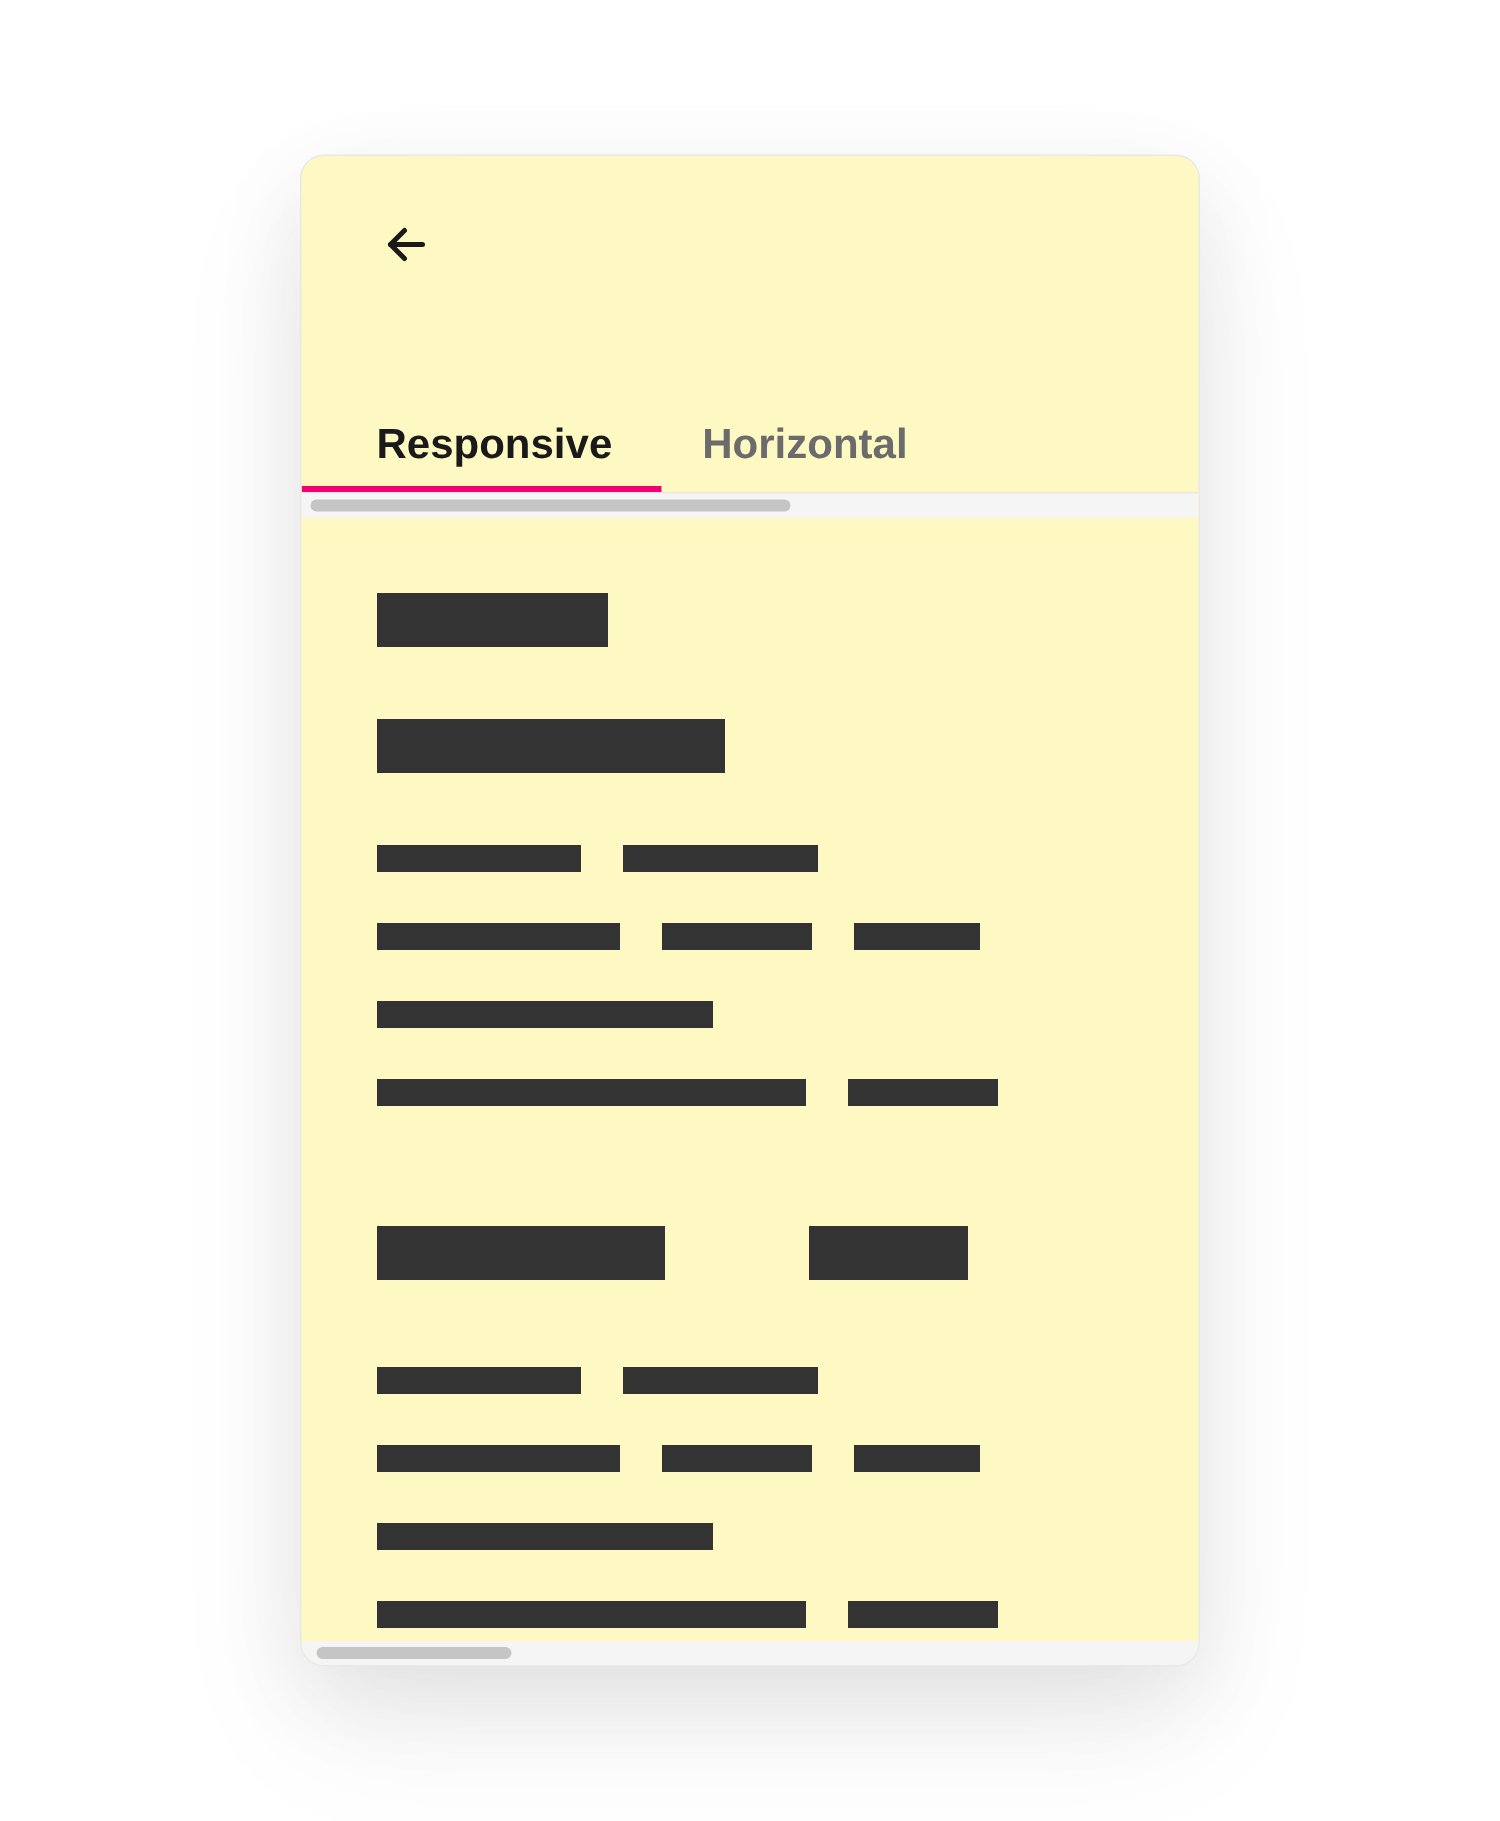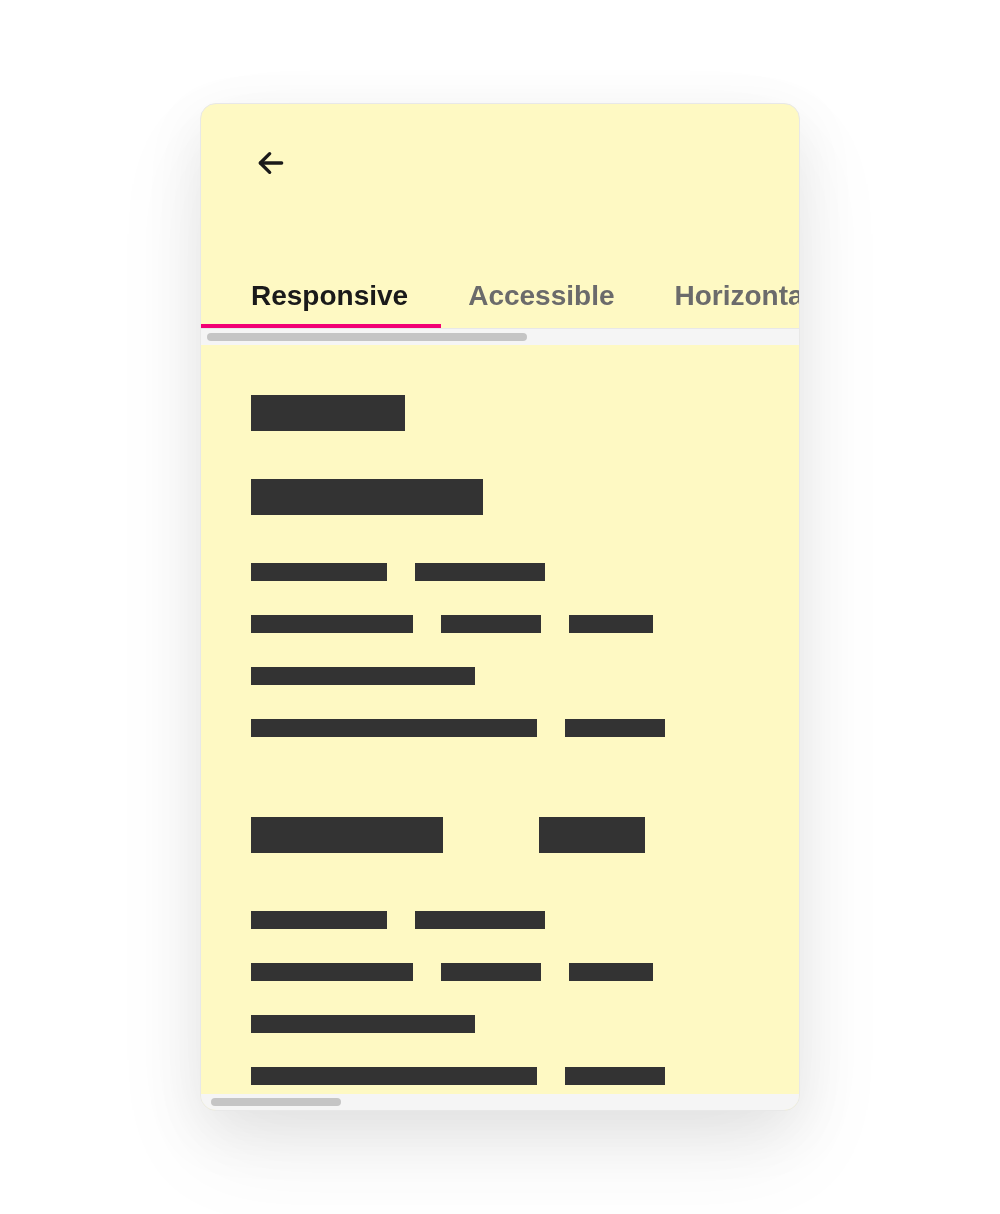--- a/index.html
+++ b/index.html
@@ -176,21 +176,20 @@
           <line x1="20" y1="12" x2="4" y2="12"></line>
           <polyline points="11 19 4 12 11 5"></polyline>
         </svg>
       </span>
     </button>
   </div>
 
   <div class="tabs-container">
     <div class="tabs">
       <button class="tab active">Responsive</button>
-      <button class="tab">Accessible</button>
       <button class="tab">Horizontal</button>
     </div>
     <div class="tab-indicator"></div>
   </div>
 
   <div class="scrollbar-h">
     <div class="scrollbar-h-thumb"></div>
   </div>
 
   <div class="content-area">

